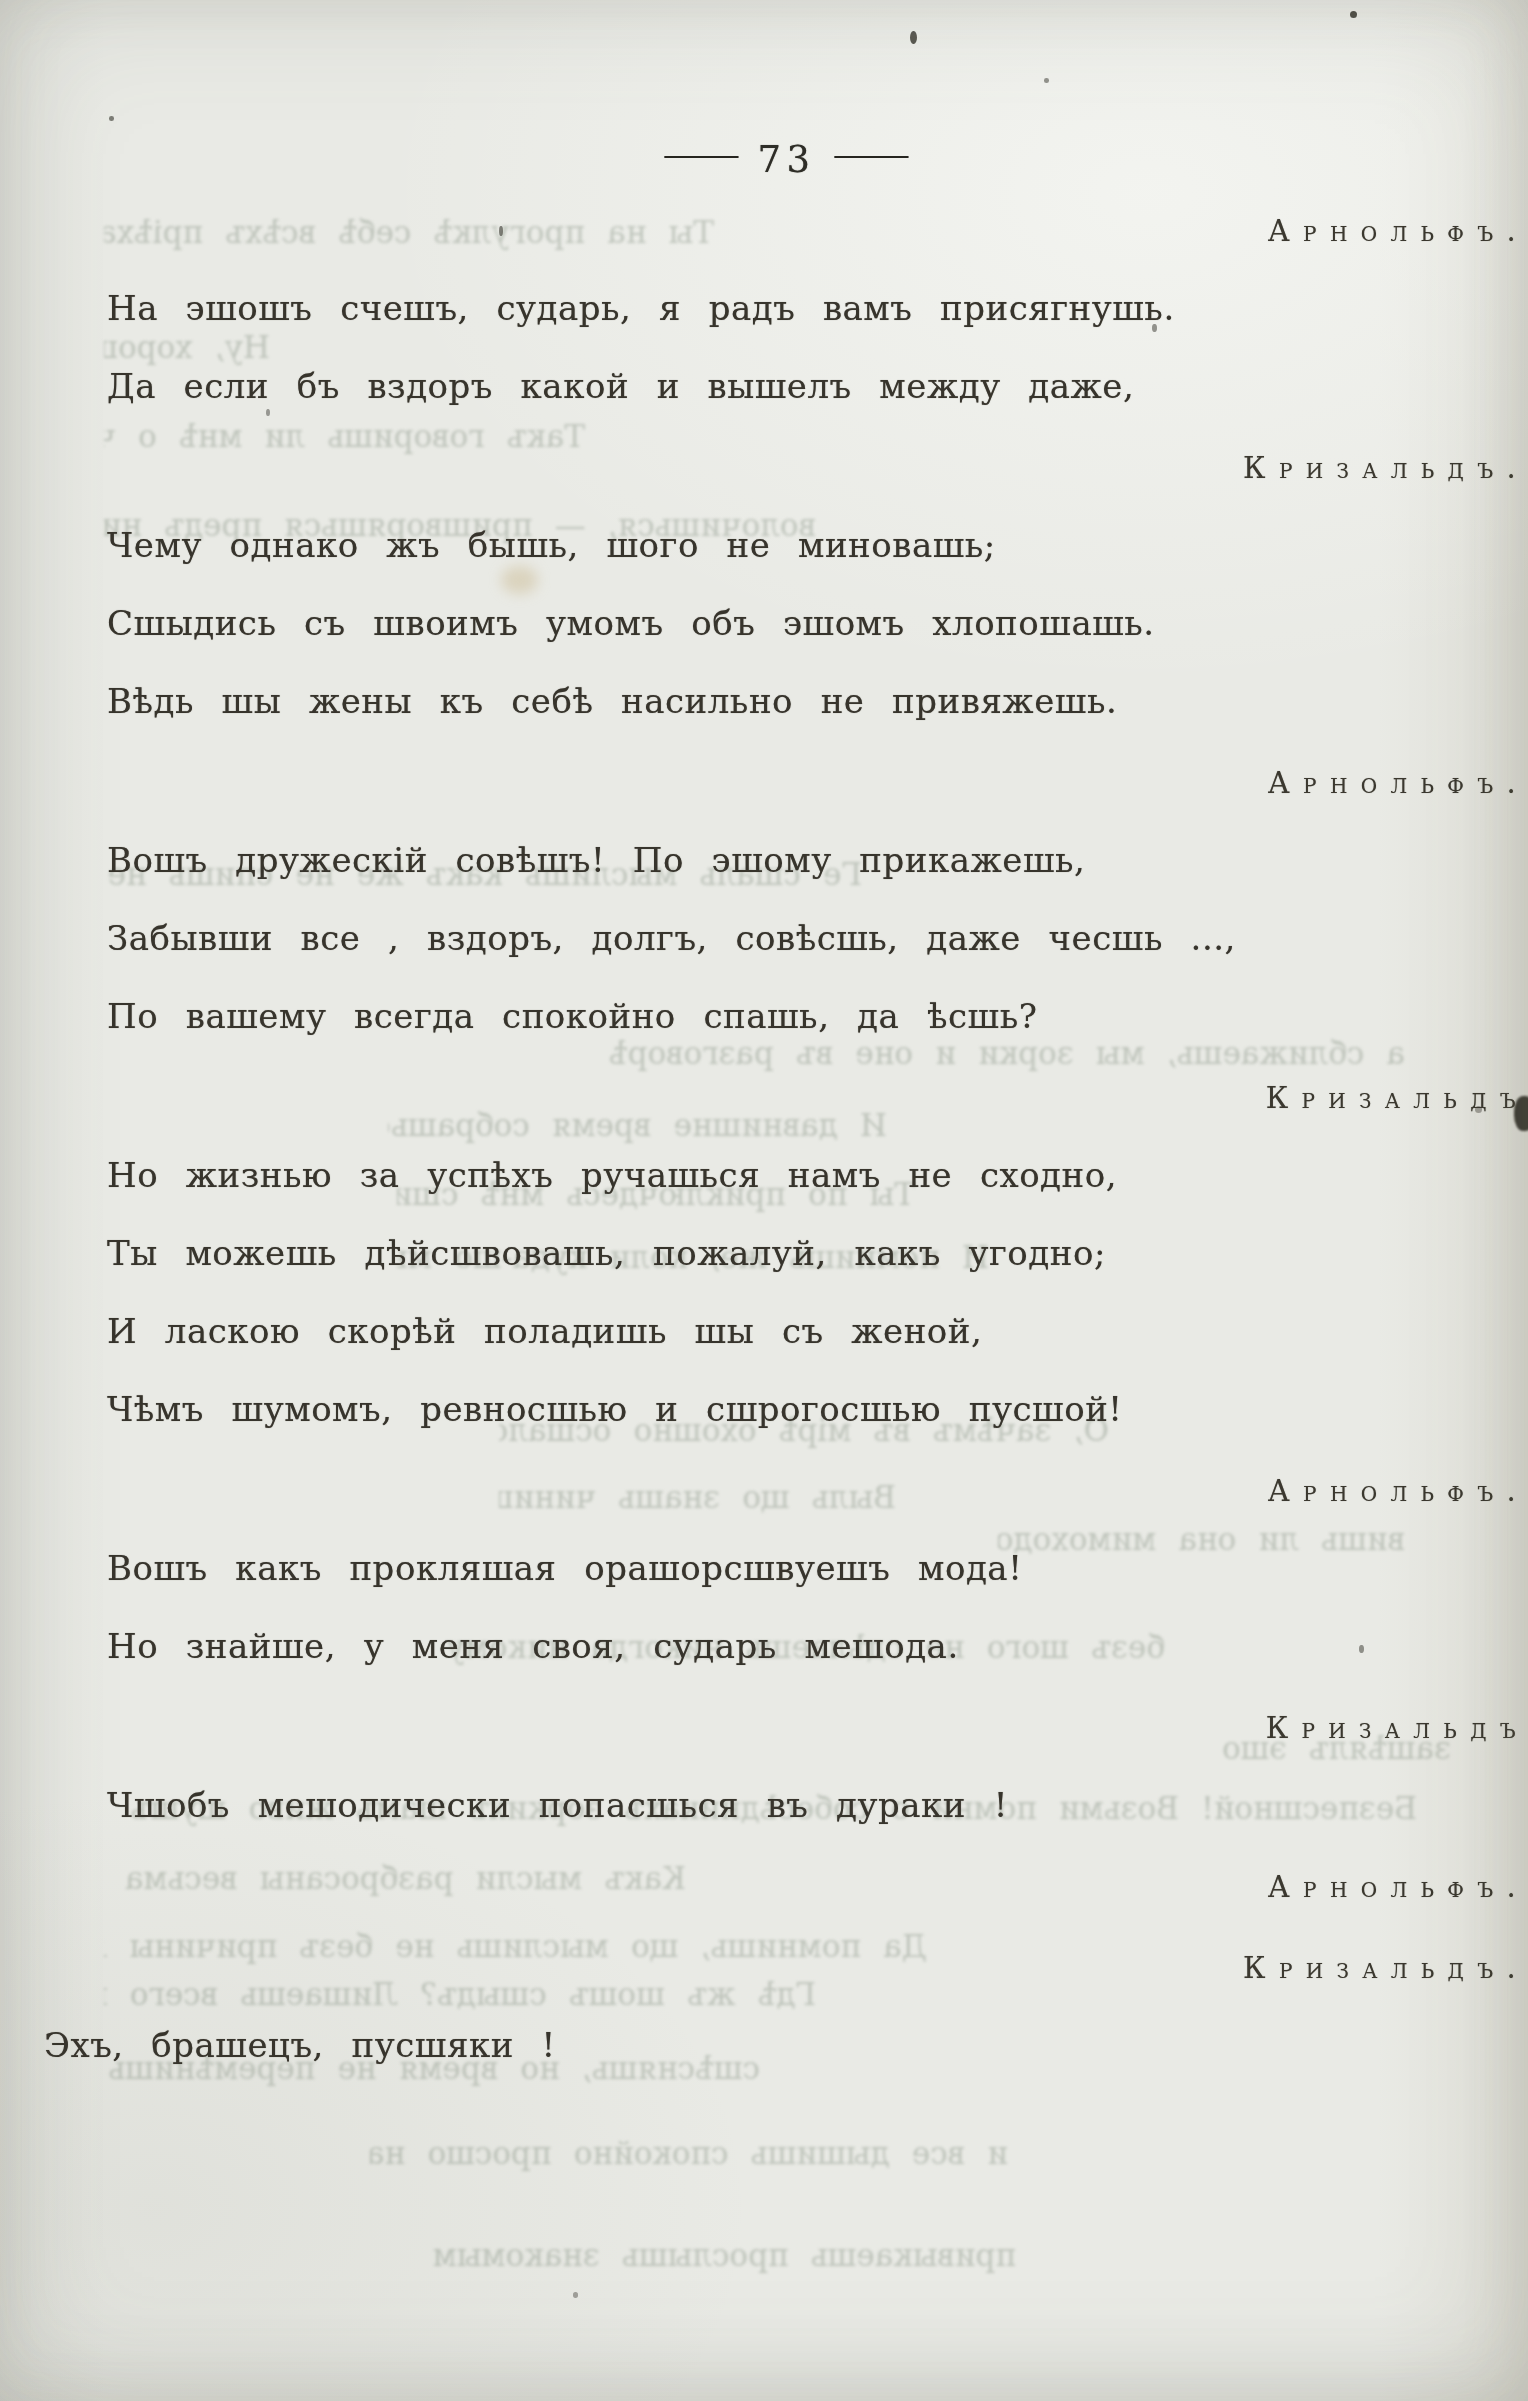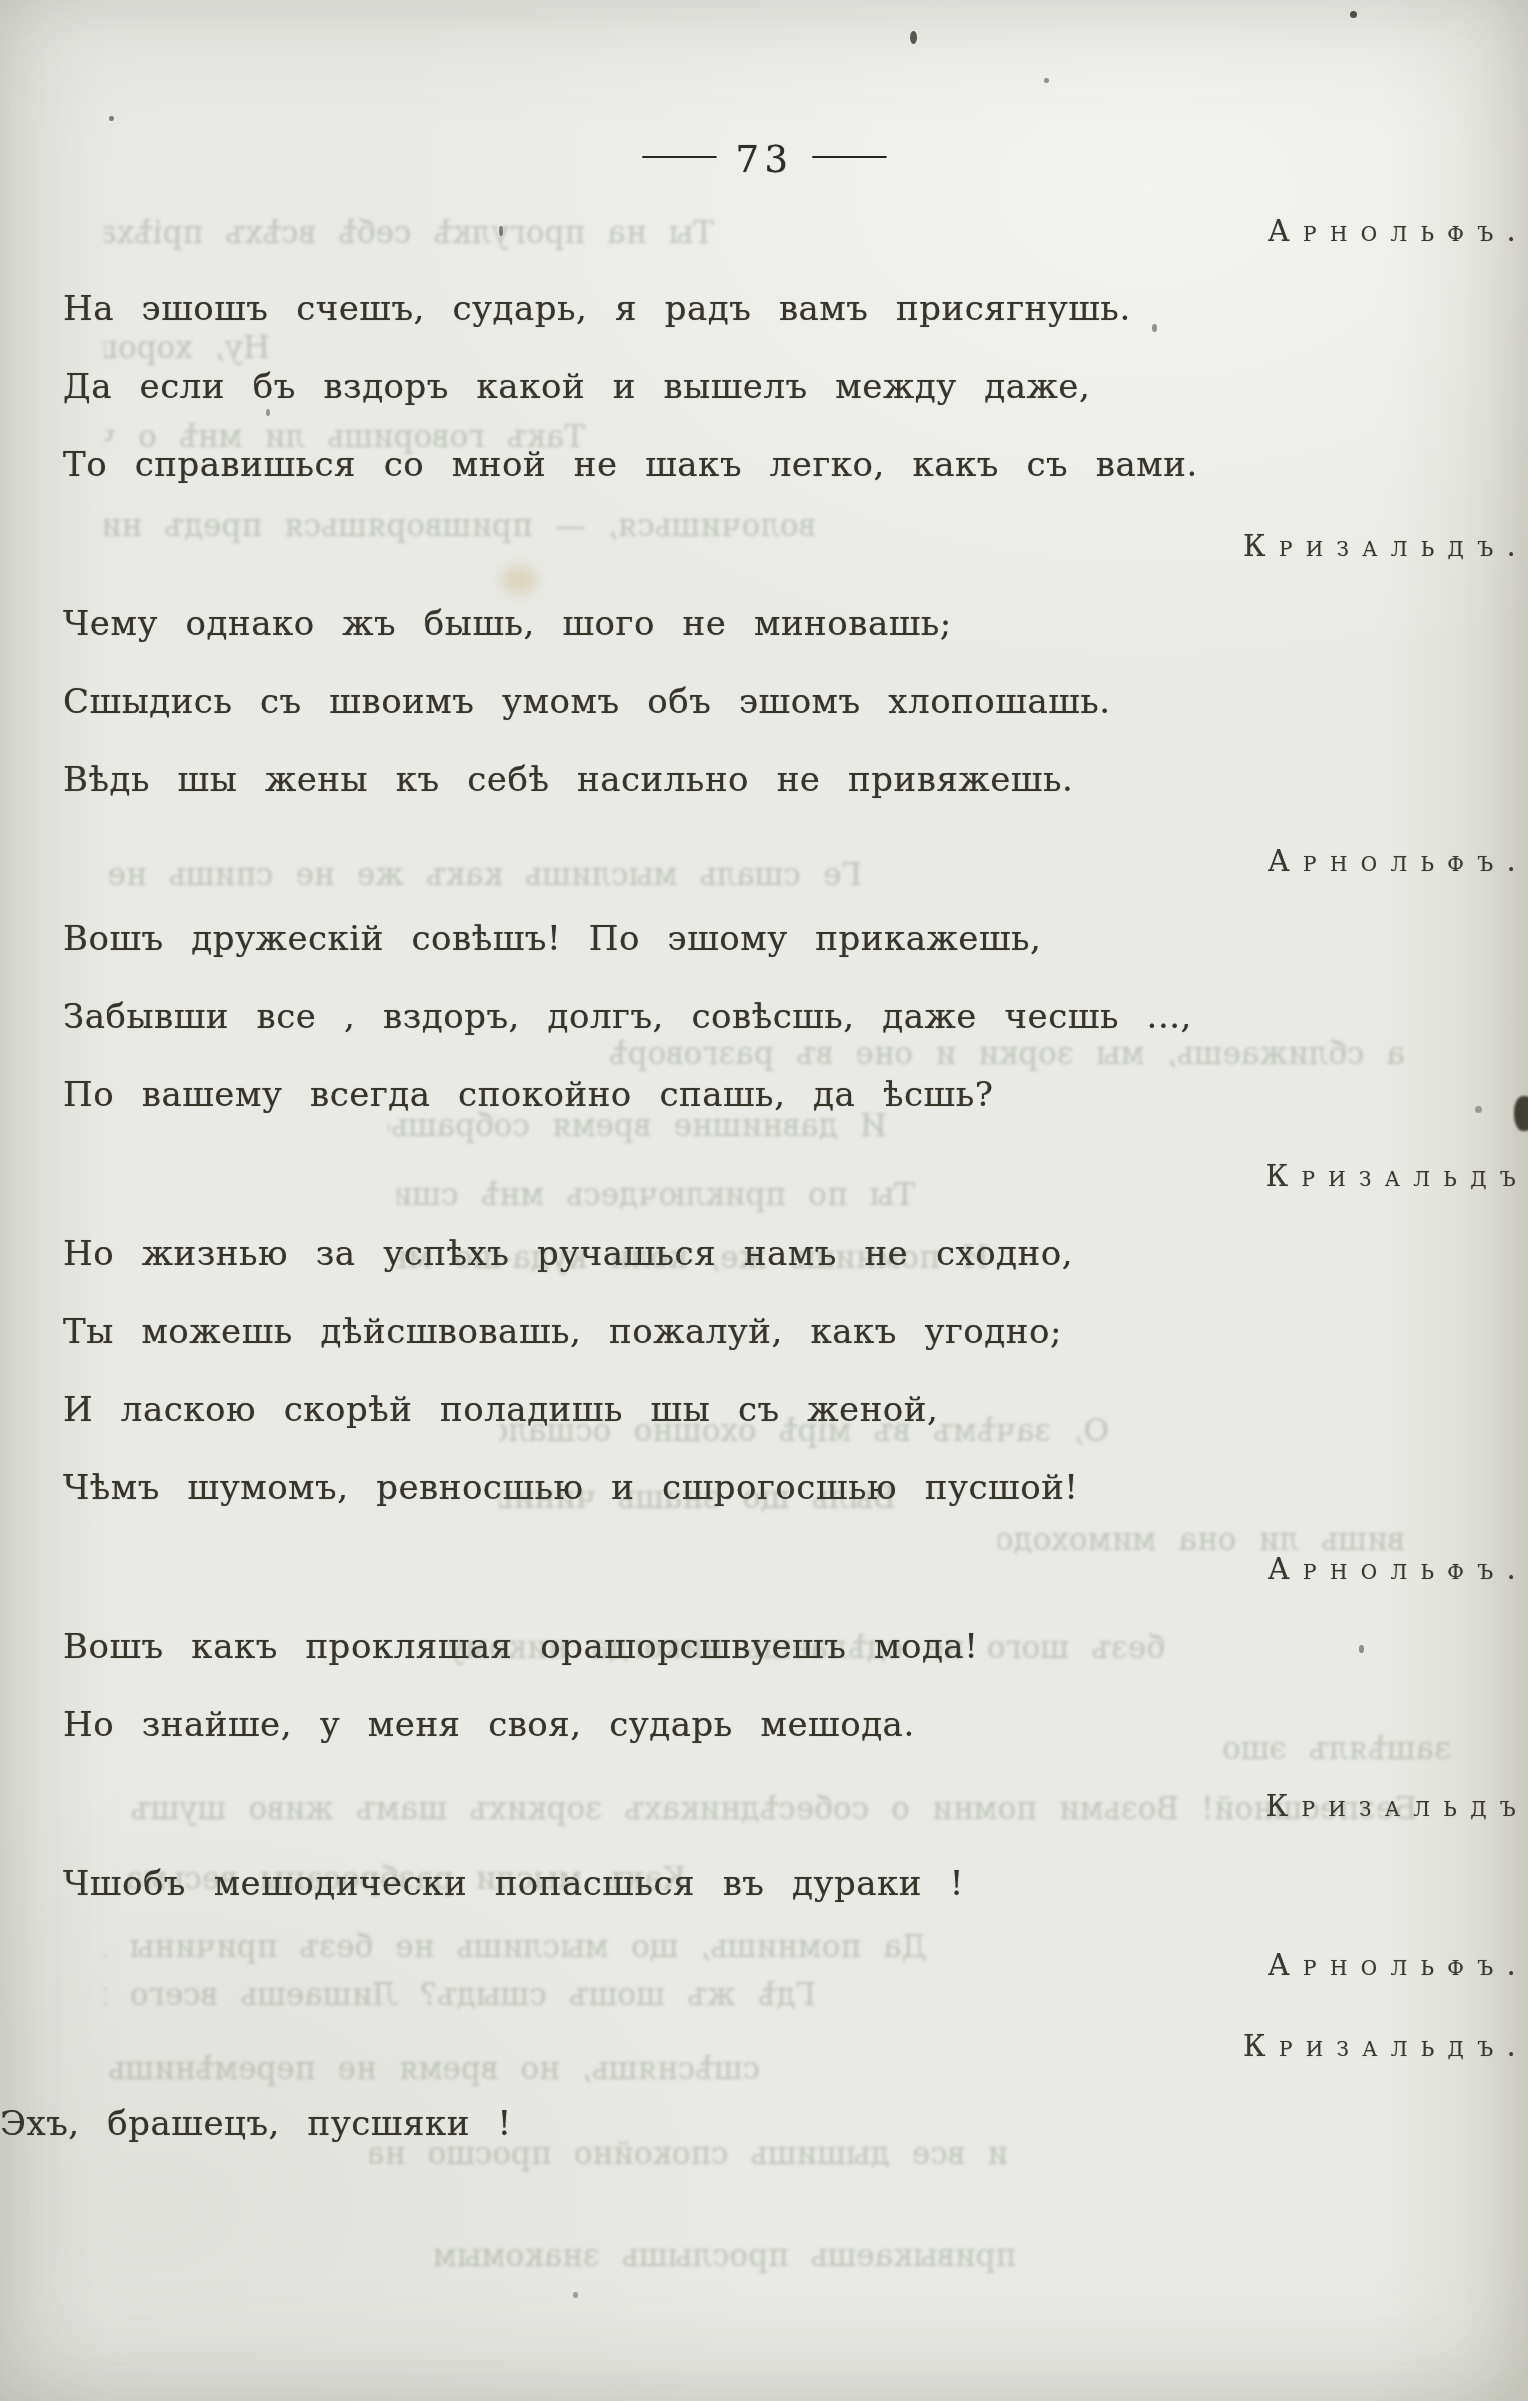--- a/index.html
+++ b/index.html
@@ -17,21 +17,21 @@
     box-sizing:border-box;
     padding-top:131px;
   }
   .page::after{
     content:"";position:absolute;inset:0;pointer-events:none;z-index:5;
     box-shadow:
       inset 0 0 129px rgba(95,98,88,0.16),
       inset -16.6px 0 55px rgba(120,110,90,0.10),
       inset 0 -28px 74px rgba(100,100,92,0.07);
   }
-  .content{position:relative;z-index:2;}
+  .content{position:relative;z-index:2;margin-left:44px;}
   .pagenum{
     text-align:center;height:57px;line-height:57px;
     font-size:37px;color:#2e2d27;
   }
   .pagenum .dash{
     display:inline-block;transform:scaleX(2.2) scaleY(0.85);
     margin:0 37px;position:relative;top:-4.6px;color:#26251f;
   }
   .pagenum .num{letter-spacing:5.5px;text-shadow:0 0 0.9px rgba(40,38,30,0.6);}
   .speaker{
@@ -112,21 +112,20 @@
   <div class="content">
 
     <div class="pagenum">
       <span class="dash">—</span><span class="num">73</span><span class="dash">—</span>
     </div>
 
     <div class="speech">
       <div class="speaker">Арнольфъ.</div>
       <div class="vline">На эшошъ счешъ, сударь, я радъ вамъ присягнушь.</div>
       <div class="vline">Да если бъ вздоръ какой и вышелъ между даже,</div>
-      <div class="vline">То справишься со мной не шакъ легко, какъ съ вами.</div>
     </div>
 
     <div class="speech">
       <div class="speaker">Кризальдъ.</div>
       <div class="vline">Чему однако жъ бышь, шого не миновашь;</div>
       <div class="vline">Сшыдись съ швоимъ умомъ объ эшомъ хлопошашь.</div>
       <div class="vline">Вѣдь шы жены къ себѣ насильно не привяжешь.</div>
     </div>
 
     <div class="speech">

